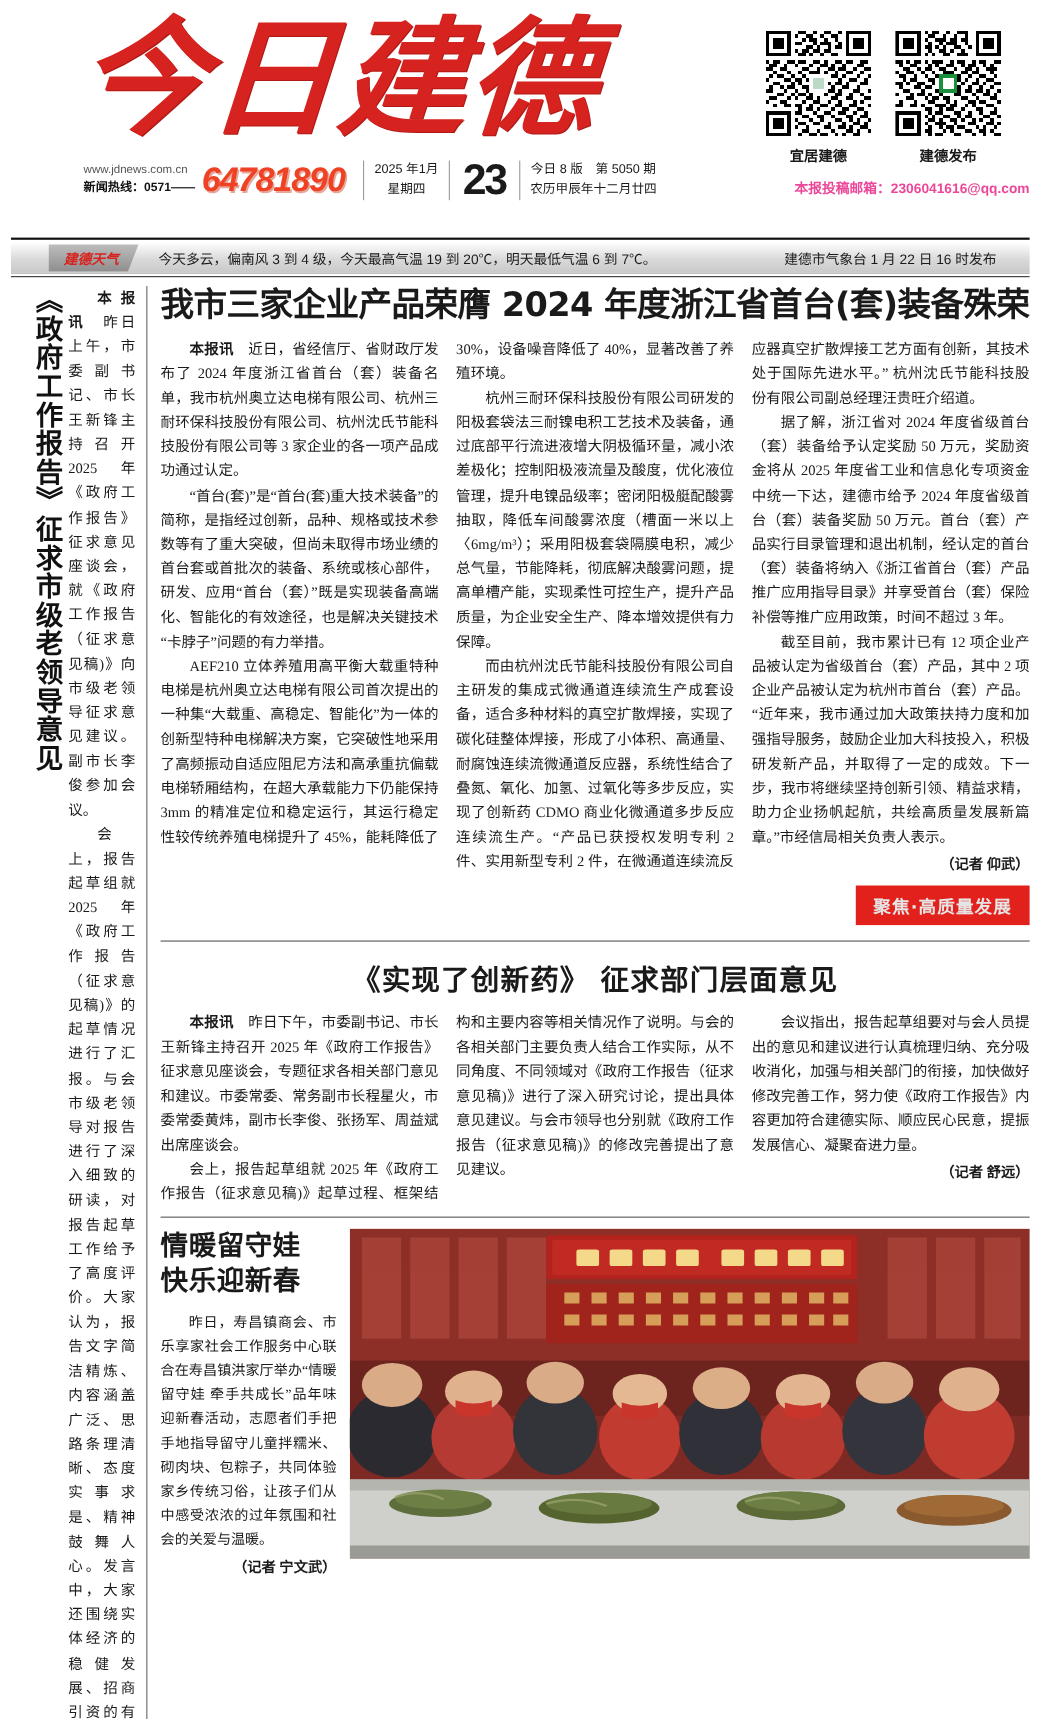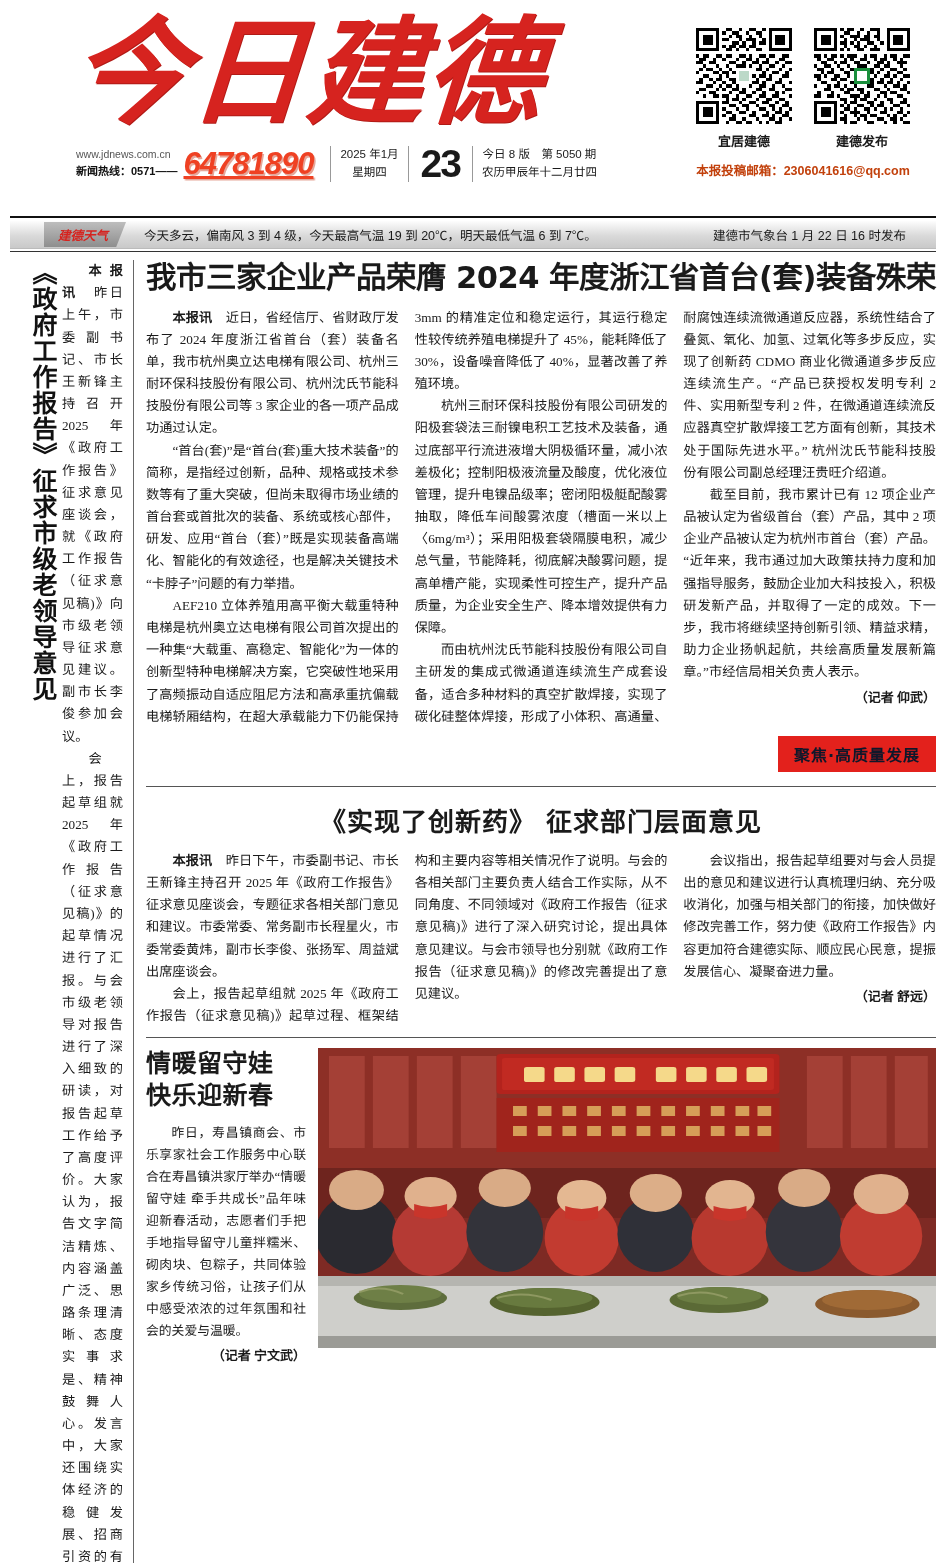--- a/index.html
+++ b/index.html
@@ -31,36 +31,35 @@
   }
   .mast-info { display:flex; align-items:center; padding-left: 66px; margin-top: 14px; font-size:11px; }
   .mi-web { line-height:1.5; }
   .mi-web .w1 { color:#555; font-family:"Liberation Sans",sans-serif; font-size:10.5px; letter-spacing:0px;}
   .mi-web .w2 { color:#111; font-weight:bold; font-size:11px; font-family:"Liberation Sans",sans-serif; }
   .mi-hot {
     color:#ef4123; font-weight:bold; font-style:italic;
     font-size:31px; font-family:"Liberation Sans",sans-serif;
     letter-spacing:-1px; margin-left:6px; margin-right:8px;
     text-shadow: 1.5px 1.5px 0 rgba(200,60,30,.45);
-    text-decoration: underline;
   }
   .vdiv { width:1px; height:36px; background:#999; margin:0 9px; }
   .mi-date { text-align:center; line-height:1.55; font-size:11.5px; font-family:"Liberation Sans",sans-serif; white-space:nowrap; }
   .mi-bigday {
     font-size:39px; font-weight:bold; font-family:"Liberation Sans",sans-serif;
     line-height:1; letter-spacing:-2px; padding:0 3px;
   }
   .mi-issue { text-align:center; line-height:1.55; font-size:11.5px; font-family:"Liberation Sans",sans-serif; white-space:nowrap;}
 
   .mast-right { flex:1; padding-top:14px; }
   .qr-row { display:flex; justify-content:center; gap:22px; }
   .qr-block { text-align:center; }
   .qr-img { width:96px; height:96px; position:relative; background:#fff; }
   .qr-caption { margin-top:7px; font-size:13px; font-weight:bold; font-family:"Liberation Sans",sans-serif; }
-  .mail-line { text-align:center; margin-top:10px; color:#c2410c; font-weight:bold; font-size:12.5px; font-family:"Liberation Sans",sans-serif; }
+  .mail-line { text-align:right; margin-top:10px; color:#ec4899; font-weight:bold; font-size:12.5px; font-family:"Liberation Sans",sans-serif; }
 
   
   .weather-wrap { margin-top:6px; border-top:2px solid #111; padding-top:3px; }
   .weather-bar {
     height:28px; display:flex; align-items:center;
     background: linear-gradient(to bottom, #fdfdfd, #d9d9d9 55%, #c9c9c9);
     border-bottom:1px solid #bbb;
     position:relative;
   }
   .wx-badge {
@@ -99,21 +98,21 @@
 
   
   .story-head {
     text-align:center; font-family:"DejaVu Sans","Liberation Sans",sans-serif;
     font-weight:bold; font-size:30.5px; letter-spacing:-0.5px; line-height:1.2;
     white-space:nowrap; margin-bottom:10px;
   }
   .three-col { column-count:3; column-gap:16px; column-rule:none; }
   .three-col p { margin:0; text-indent:2em; }
   .tag-badge {
-    background:#e3211c; color:#0f172a; font-weight:bold;
+    background:#e3211c; color:#e5e5e5; font-weight:bold;
     font-family:"DejaVu Sans","Liberation Sans",sans-serif;
     font-size:16px; padding:6px 16px; display:inline-block; letter-spacing:1px;
   }
   .tag-row { text-align:right; margin-top:8px; }
 
   .story2-head {
     text-align:center; font-family:"DejaVu Sans","Liberation Sans",sans-serif;
     font-weight:bold; font-size:26px; letter-spacing:1px; margin:14px 0 12px 0;
   }
   .hr-dark { border-top:1px solid #555; margin:10px 0; }
@@ -615,20 +614,21 @@
 
       <div>
         <div class="story-head">我市三家企业产品荣膺 2024 年度浙江省首台(套)装备殊荣</div>
 
         <div class="three-col bodytext">
           <p><span class="lead-in">本报讯</span>　<span>近日，省经信厅、省财政厅发布了 2024 年度浙江省首台（套）装备名单，我市杭州奥立达电梯有限公司、杭州三耐环保科技股份有限公司、杭州沈氏节能科技股份有限公司等 3 家企业的各一项产品成功通过认定。</span></p>
           <p>“首台(套)”是“首台(套)重大技术装备”的简称，是指经过创新，品种、规格或技术参数等有了重大突破，但尚未取得市场业绩的首台套或首批次的装备、系统或核心部件，研发、应用“首台（套）”既是实现装备高端化、智能化的有效途径，也是解决关键技术“卡脖子”问题的有力举措。</p>
           <p>AEF210 立体养殖用高平衡大载重特种电梯是杭州奥立达电梯有限公司首次提出的一种集“大载重、高稳定、智能化”为一体的创新型特种电梯解决方案，它突破性地采用了高频振动自适应阻尼方法和高承重抗偏载电梯轿厢结构，在超大承载能力下仍能保持 3mm 的精准定位和稳定运行，其运行稳定性较传统养殖电梯提升了 45%，能耗降低了 30%，设备噪音降低了 40%，显著改善了养殖环境。</p>
           <p>杭州三耐环保科技股份有限公司研发的阳极套袋法三耐镍电积工艺技术及装备，通过底部平行流进液增大阴极循环量，减小浓差极化；控制阳极液流量及酸度，优化液位管理，提升电镍品级率；密闭阳极艇配酸雾抽取，降低车间酸雾浓度（槽面一米以上〈6mg/m³）；采用阳极套袋隔膜电积，减少总气量，节能降耗，彻底解决酸雾问题，提高单槽产能，实现柔性可控生产，提升产品质量，为企业安全生产、降本增效提供有力保障。</p>
           <p>而由杭州沈氏节能科技股份有限公司自主研发的集成式微通道连续流生产成套设备，适合多种材料的真空扩散焊接，实现了碳化硅整体焊接，形成了小体积、高通量、耐腐蚀连续流微通道反应器，系统性结合了叠氮、氧化、加氢、过氧化等多步反应，实现了创新药 CDMO 商业化微通道多步反应连续流生产。“产品已获授权发明专利 2 件、实用新型专利 2 件，在微通道连续流反应器真空扩散焊接工艺方面有创新，其技术处于国际先进水平。” 杭州沈氏节能科技股份有限公司副总经理汪贵旺介绍道。</p>
+          <p>据了解，浙江省对 2024 年度省级首台（套）装备给予认定奖励 50 万元，奖励资金将从 2025 年度省工业和信息化专项资金中统一下达，建德市给予 2024 年度省级首台（套）装备奖励 50 万元。首台（套）产品实行目录管理和退出机制，经认定的首台（套）装备将纳入《浙江省首台（套）产品推广应用指导目录》并享受首台（套）保险补偿等推广应用政策，时间不超过 3 年。</p>
           <p>截至目前，我市累计已有 12 项企业产品被认定为省级首台（套）产品，其中 2 项企业产品被认定为杭州市首台（套）产品。“近年来，我市通过加大政策扶持力度和加强指导服务，鼓励企业加大科技投入，积极研发新产品，并取得了一定的成效。下一步，我市将继续坚持创新引领、精益求精，助力企业扬帆起航，共绘高质量发展新篇章。”市经信局相关负责人表示。</p>
           <div class="byline">（记者 仰武）</div>
         </div>
 
         <div class="tag-row">
           <span class="tag-badge">聚焦·高质量发展</span>
         </div>
       </div>
 
       <div class="hr-dark2"></div>

